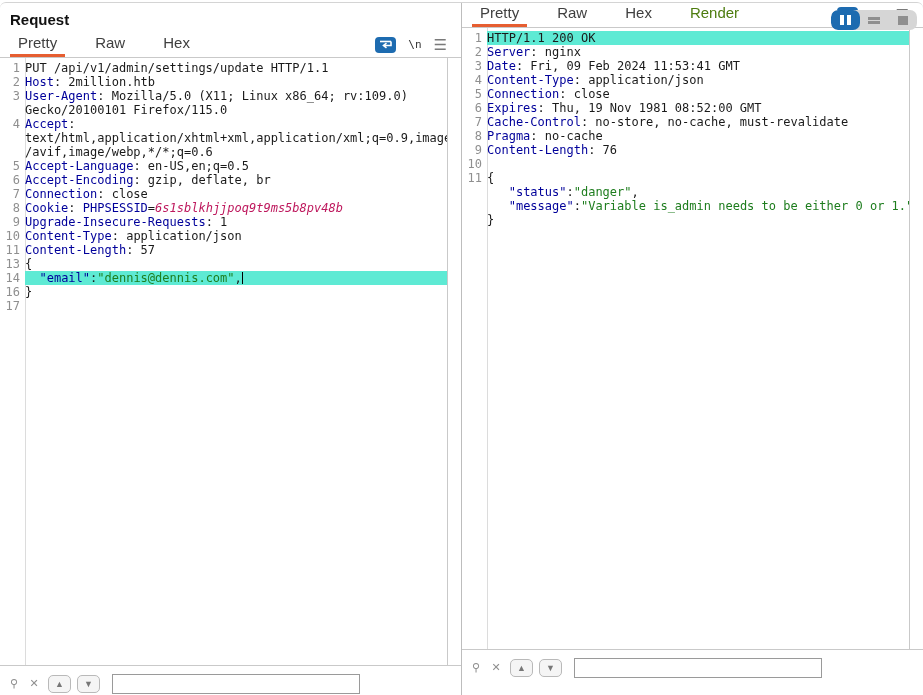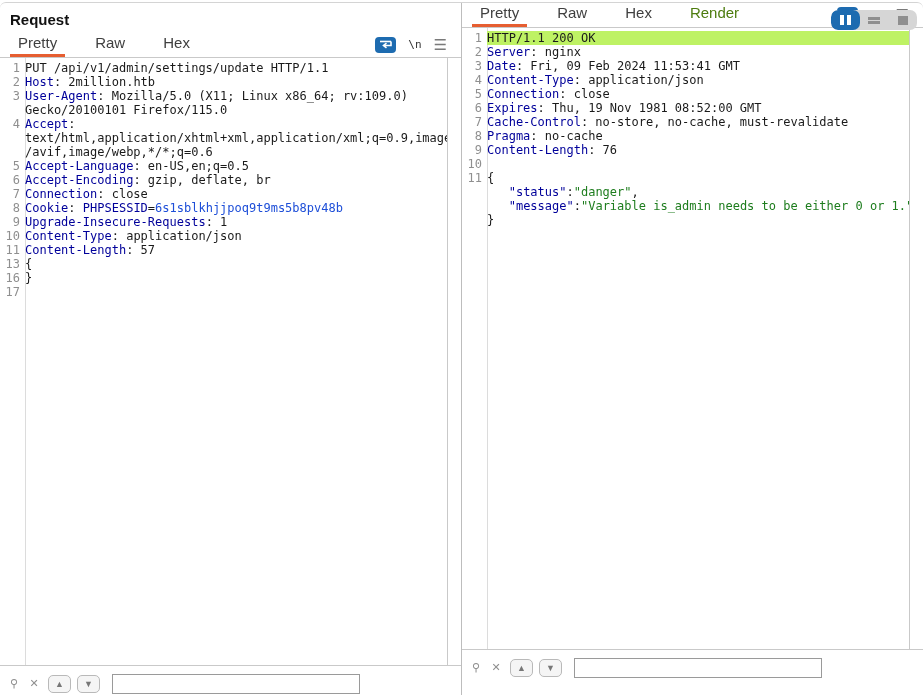--- a/index.html
+++ b/index.html
@@ -35,25 +35,25 @@
 
   
   .editor-wrap { border-top:1px solid #c9c9c9; height:622px; position:relative; background:#fff; }
   .editor { width:448px; height:100%; border-right:1px solid #c9c9c9; position:relative; overflow:hidden; }
   .gutter-sep { position:absolute; left:25px; top:0; bottom:0; width:1px; background:#dcdcdc; }
   .rows { position:relative; padding-top:3px; font-family:"DejaVu Sans Mono", monospace;
           font-size:12px; line-height:14px; }
   .row { display:flex; height:14px; }
   .ln { width:25px; text-align:right; padding-right:5px; color:#8f8f8f; flex:none; }
   .code { flex:1; white-space:pre; color:#000; }
-  .row.hl .code { background:#bef264; }
+  .row.hl .code { background:#5eead4; }
   .c-t { color:#1a1a1a; }
   .c-h { color:#00009a; }
   .c-s { color:#1e7d1e; }
-  .c-r { color:#1d4ed8; }
+  .c-r { color:#be185d;font-style:italic; }
   .caret { display:inline-block; width:1px; height:12px; background:#000; vertical-align:-2px; }
 
   
   .footer { border-top:1px solid #c9c9c9; height:30px; display:flex; align-items:center;
             padding:6px 8px 0 6px; gap:4px; background:#fff; }
   .f-glyph { color:#8f8f8f; font-size:11px; width:16px; text-align:center; }
   .f-btn { width:23px; height:18px; border:1px solid #b9b9b9; border-radius:5px; background:#f5f5f5;
            color:#777; font-size:9px; line-height:16px; text-align:center; margin-left:2px; }
   .f-input { width:248px; height:20px; border:1px solid #9a9a9a; background:#fff; margin-left:8px;
              font-family:"DejaVu Sans Mono", monospace; font-size:11px; padding:0 4px; }
@@ -142,20 +142,24 @@
               <span class="code"><span class="c-h">Content-Type</span><span class="c-t">: application/json</span></span>
             </div>
             <div class="row">
               <span class="ln">11</span>
               <span class="code"><span class="c-h">Content-Length</span><span class="c-t">: 57</span></span>
             </div>
             <div class="row">
               <span class="ln">13</span>
               <span class="code"><span class="c-t">{</span></span>
             </div>
+            <div class="row hl">
+              <span class="ln">14</span>
+              <span class="code"><span class="c-t">  </span><span class="c-h">"email"</span><span class="c-t">:</span><span class="c-s">"dennis@dennis.com"</span><span class="c-t">,</span><span class="caret"></span></span>
+            </div>
             <div class="row">
               <span class="ln">16</span>
               <span class="code"><span class="c-t">}</span></span>
             </div>
             <div class="row">
               <span class="ln">17</span>
               <span class="code"></span>
             </div>
           </div>
       </div>

